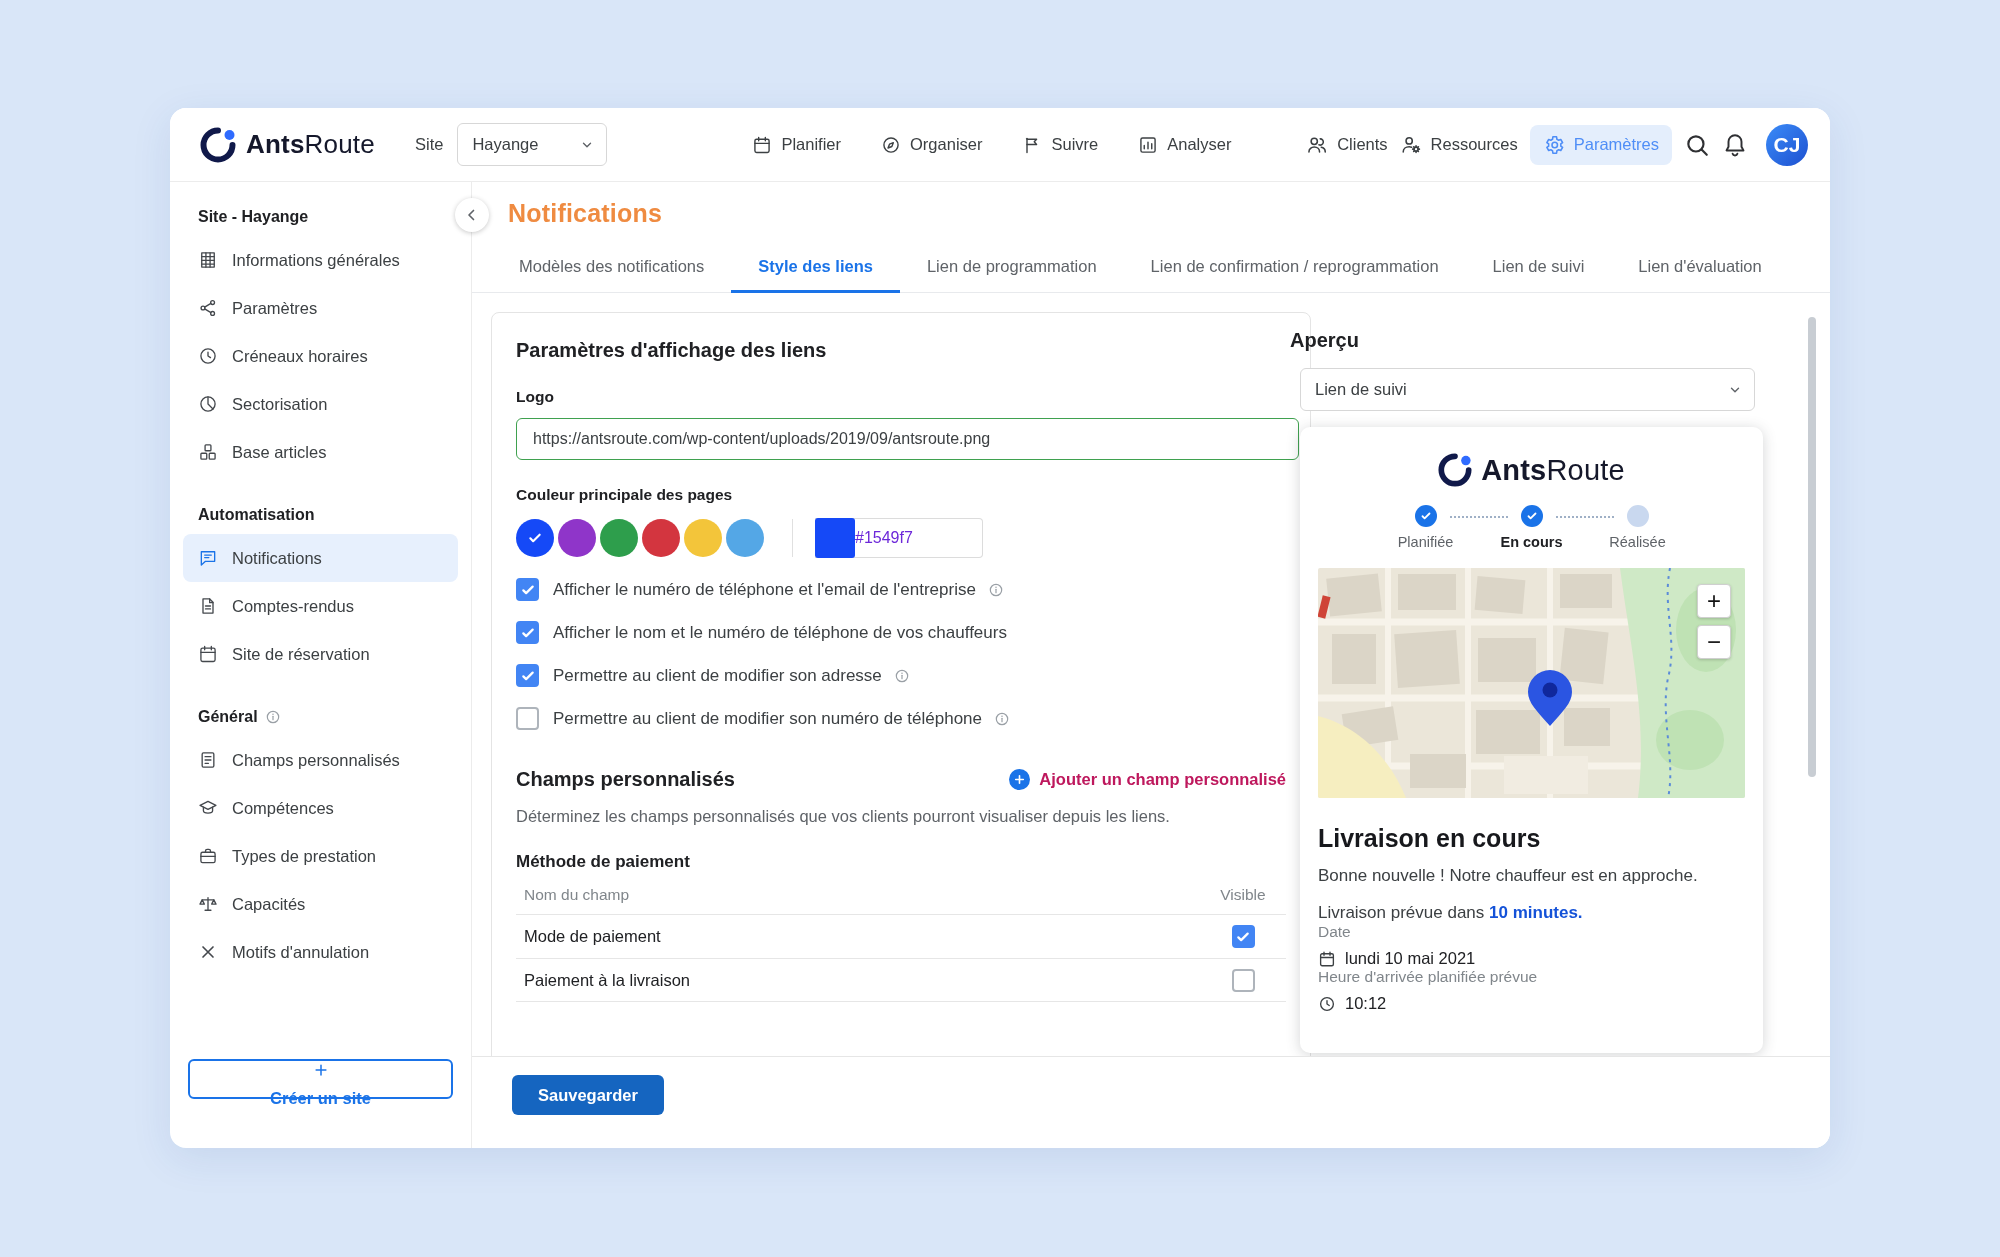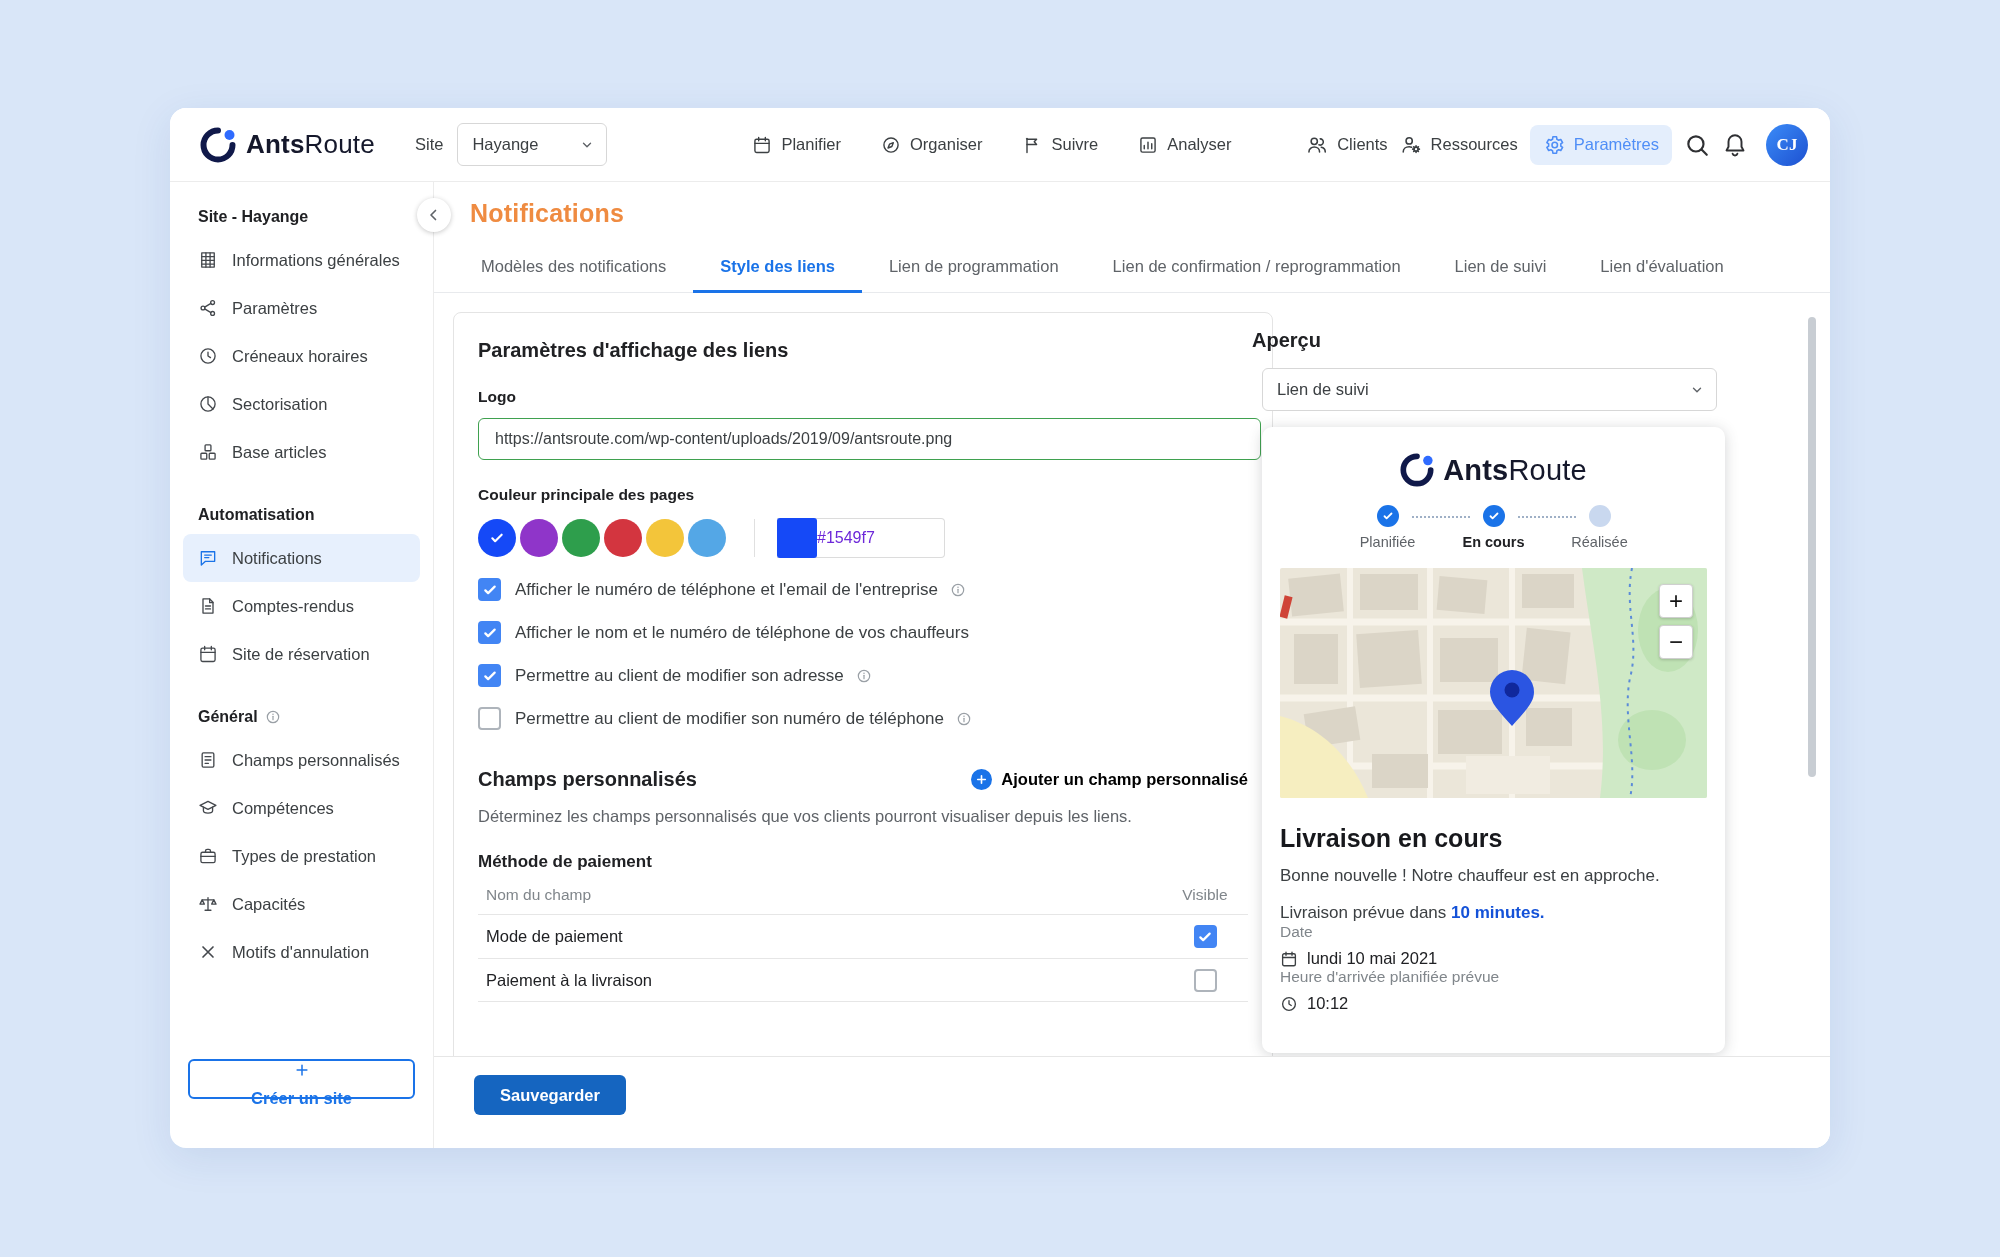--- a/index.html
+++ b/index.html
@@ -28,25 +28,25 @@
   .site-select { width:150px; }
   .chev { width:14px; height:14px; color:#5f6368; }
   .main-nav { display:flex; align-items:center; gap:40px; margin-left:145px; }
   .nav-item { display:flex; align-items:center; gap:9px; font-size:16.5px; color:#3c4043; cursor:pointer; }
   .nav-item .i { color:#3c4043; }
   .right-nav { display:flex; align-items:center; gap:12px; margin-left:auto; }
   .nav-pill { display:flex; align-items:center; gap:9px; padding:9px 13px; border-radius:8px; font-size:16.5px; cursor:pointer; }
   .nav-pill.active { background:#e4eefc; color:#4f8ef7; }
   .nav-pill.active .i { color:#4f8ef7; }
   .icon-btn { width:26px; height:26px; color:#2f3033; cursor:pointer; }
-  .avatar { width:42px; height:42px; border-radius:50%; background:linear-gradient(135deg,#3b8cf8,#1d50d0); color:#fff; font-size:17px; font-weight:700; display:flex; align-items:center; justify-content:center; margin-left:6px; cursor:pointer;font-family:Liberation Serif, serif; }
+  .avatar { width:42px; height:42px; border-radius:50%; background:linear-gradient(135deg,#3b8cf8,#1d50d0); color:#fff; font-size:21px; font-weight:700; display:flex; align-items:center; justify-content:center; margin-left:6px; cursor:pointer; }
 
   
   .app-body { flex:1; display:flex; min-height:0; }
-  .sidebar { width:264px; flex:none; border-right:1px solid #ececec; position:relative; padding-top:26px; }
+  .sidebar { width:302px; flex:none; border-right:1px solid #ececec; position:relative; padding-top:26px; }
   .section-title { display:flex; align-items:center; gap:7px; font-size:16px; font-weight:700; color:#202124; padding:0 28px; margin:0 0 10px; }
   .section-title.later { margin-top:30px; }
   .side-item { height:48px; display:flex; align-items:center; gap:14px; margin:0 13px; padding:0 15px; border-radius:8px; font-size:16.5px; color:#3c4043; cursor:pointer; }
   .side-item .i { color:#44484d; }
   .side-item.active { background:#e7f0fd; }
   .side-item.active .i { color:#1a73e8; }
   .create-site { position:absolute; left:18px; right:18px; bottom:49px; height:40px; border:2px solid #1a73e8; border-radius:6px; background:#fff; color:#1a73e8; font-size:16.5px; font-weight:600; display:flex; align-items:center; gap:10px; padding:0 14px; cursor:pointer; font-family:inherit;flex-direction:column; }
   .create-site .i { color:#1a73e8; }
   .info-dot { color:#9aa0a6; }
 
@@ -73,21 +73,21 @@
   .color-square { width:40px; height:40px; border-radius:3px; cursor:pointer; }
   .hex-input { width:168px; height:40px; border:1px solid #dcdcdc; border-left:none; border-radius:0 4px 4px 0; padding:0 0 0 40px; font-size:16px; color:#6d28d9; font-family:inherit; outline:none; }
   .opt { display:flex; align-items:center; gap:14px; margin-top:20px; font-size:17px; color:#3c4043; }
   .cb { width:23px; height:23px; border-radius:4px; border:2px solid #aeb4bb; background:#fff; display:flex; align-items:center; justify-content:center; cursor:pointer; flex:none; }
   .cb.checked { background:#4285f4; border-color:#4285f4; }
   .cb .i { visibility:hidden; }
   .cb.checked .i { visibility:visible; }
   .opt .info-dot { margin-left:-2px; }
   .cf-head { display:flex; align-items:center; justify-content:space-between; margin-top:38px; }
   .cf-title { font-size:20px; font-weight:700; color:#202124; }
-  .add-link { display:flex; align-items:center; gap:9px; color:#000000; font-size:16.5px; font-weight:600; cursor:pointer; }
+  .add-link { display:flex; align-items:center; gap:9px; color:#be185d; font-size:16.5px; font-weight:600; cursor:pointer; }
   .plus-badge { width:21px; height:21px; border-radius:50%; background:#1a73e8; color:#fff; display:flex; align-items:center; justify-content:center; }
   .cf-desc { margin-top:16px; font-size:16.5px; color:#5f6368; }
   .group-title { margin-top:26px; font-size:17px; font-weight:700; color:#202124; }
   .tbl { margin-top:14px; }
   .tbl-head { display:flex; justify-content:space-between; align-items:center; padding:0 8px 10px; font-size:15.5px; color:#80868b; }
   .tbl-row { display:flex; justify-content:space-between; align-items:center; height:44px; padding:0 8px; border-top:1px solid #e6e6e6; font-size:16.5px; color:#202124; }
   .tbl-row:last-child { border-bottom:1px solid #e6e6e6; }
   .col-vis { width:70px; display:flex; justify-content:center; }
 
   

